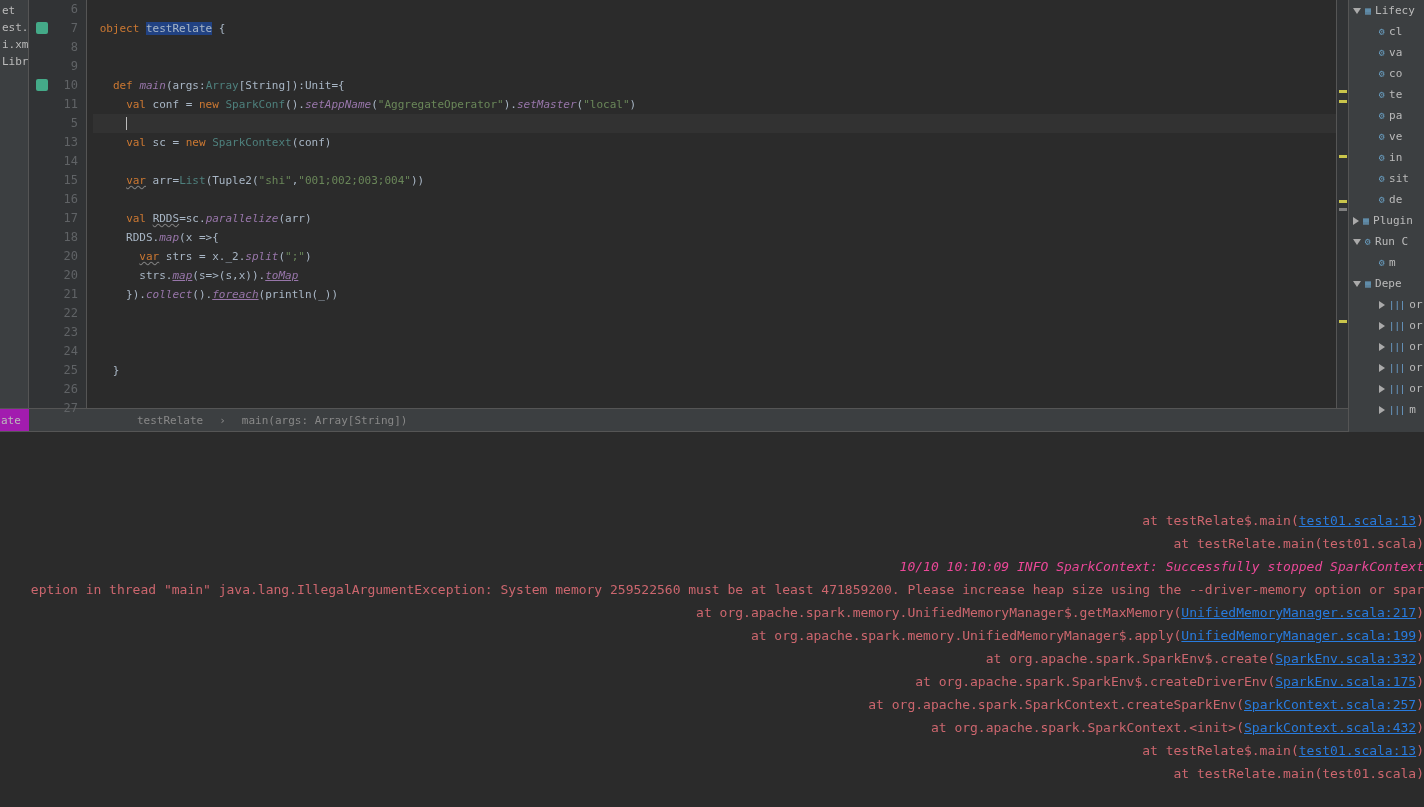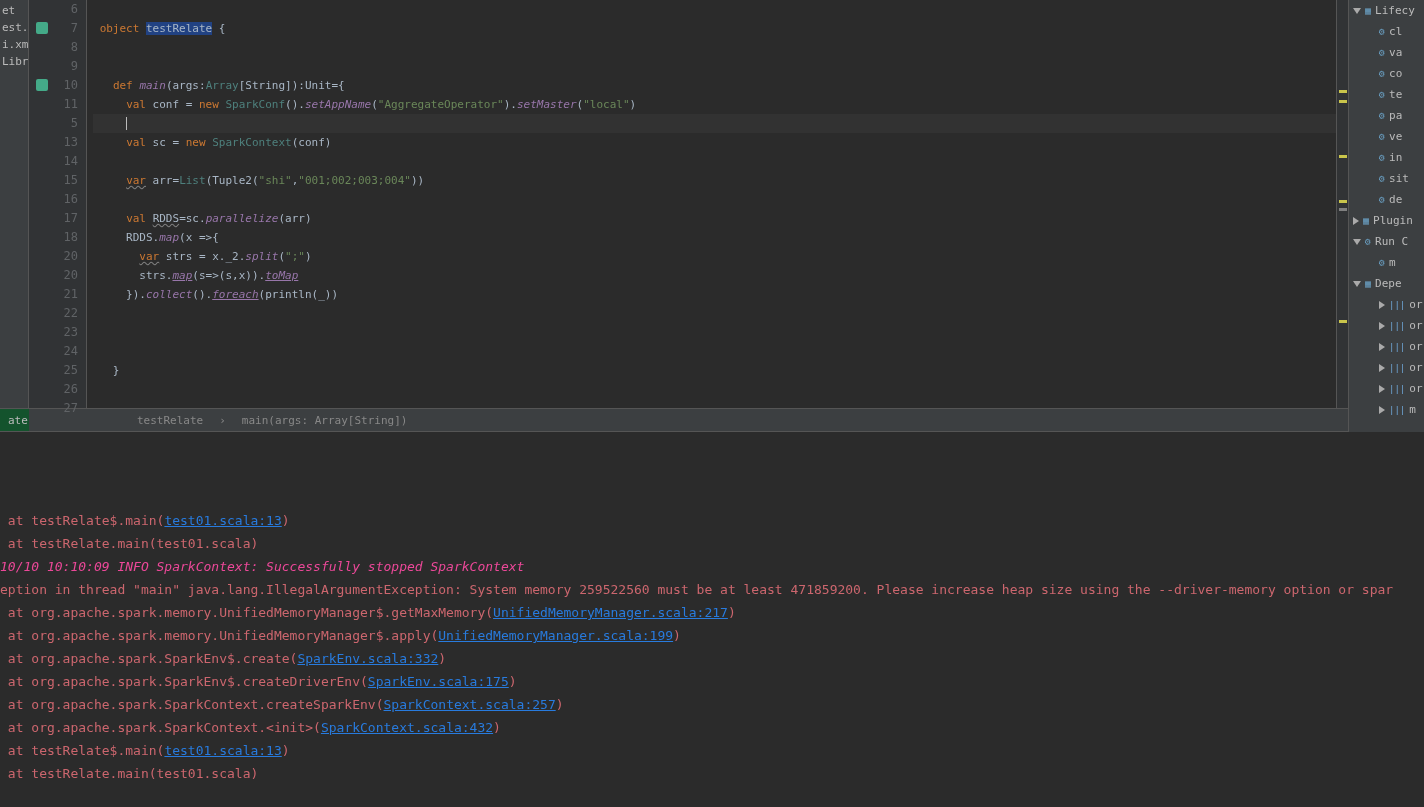--- a/index.html
+++ b/index.html
@@ -19,31 +19,31 @@
 .typ { color:#4e807d; }
 .mth { color:#9876aa; font-style:italic; }
 .sel { background:#214283; }
 .wav { text-decoration:underline wavy #808080; }
 .und { text-decoration:underline; }
 .cursor { border-left:1px solid #bbb; }
 .stripe { width:12px; background:#313335; border-left:1px solid #555; position:relative; }
 .stripe-tick { position:absolute; left:2px; width:8px; height:3px; }
 .breadcrumb { grid-column:2; grid-row:2; background:#3c3f41; border-top:1px solid #555; border-bottom:1px solid #555; display:flex; align-items:center; font-size:11px; color:#888; padding-left:100px; height:24px; }
 .breadcrumb span { padding:0 8px; }
-.status-bar-tab { grid-column:1; grid-row:2; background:#14532d; border-top:1px solid #555; border-bottom:1px solid #555; font-size:11px; color:#bbb; display:flex; align-items:center; padding-left:8px; }
+.status-bar-tab { grid-column:1; grid-row:2; background:#a21caf; border-top:1px solid #555; border-bottom:1px solid #555; font-size:11px; color:#bbb; display:flex; align-items:center; padding-left:1px; }
 .right-tw { grid-column:3; grid-row:1/3; background:#3c3f41; border-left:1px solid #555; font-size:11px; color:#bbb; overflow:hidden; }
 .tw-node { display:flex; align-items:center; height:21px; padding-left:4px; white-space:nowrap; gap:4px; }
 .tw-sub2 { padding-left:30px; }
 .tri { display:inline-block; width:0;height:0; }
 .tri-down { border-left:4px solid transparent; border-right:4px solid transparent; border-top:6px solid #aaa; }
 .tri-right { border-top:4px solid transparent; border-bottom:4px solid transparent; border-left:6px solid #aaa; }
 .gear { color:#6aa0c4; font-size:10px; }
 .lib-icon { color:#70a8d8; font-size:9px; }
 .console { grid-column:1/4; grid-row:3; background:#2b2b2b; font-family:monospace; font-size:13px; line-height:23px; white-space:pre; overflow:hidden; padding-top:8px; position:relative; }
-.c-line { height:23px; }
+.c-line { height:23px;text-align:right; }
 .c-err { color:#cc666e; }
 .c-link { color:#287bde; text-decoration:underline; }
 .c-info { color:#ec4899;font-style:italic; }
 .console-tools { position:absolute; right:8px; top:-20px; color:#888; font-size:12px; }
 </style>
 </head>
 <body>
 
 <div class="ide">
   <div class="left-sidebar">

